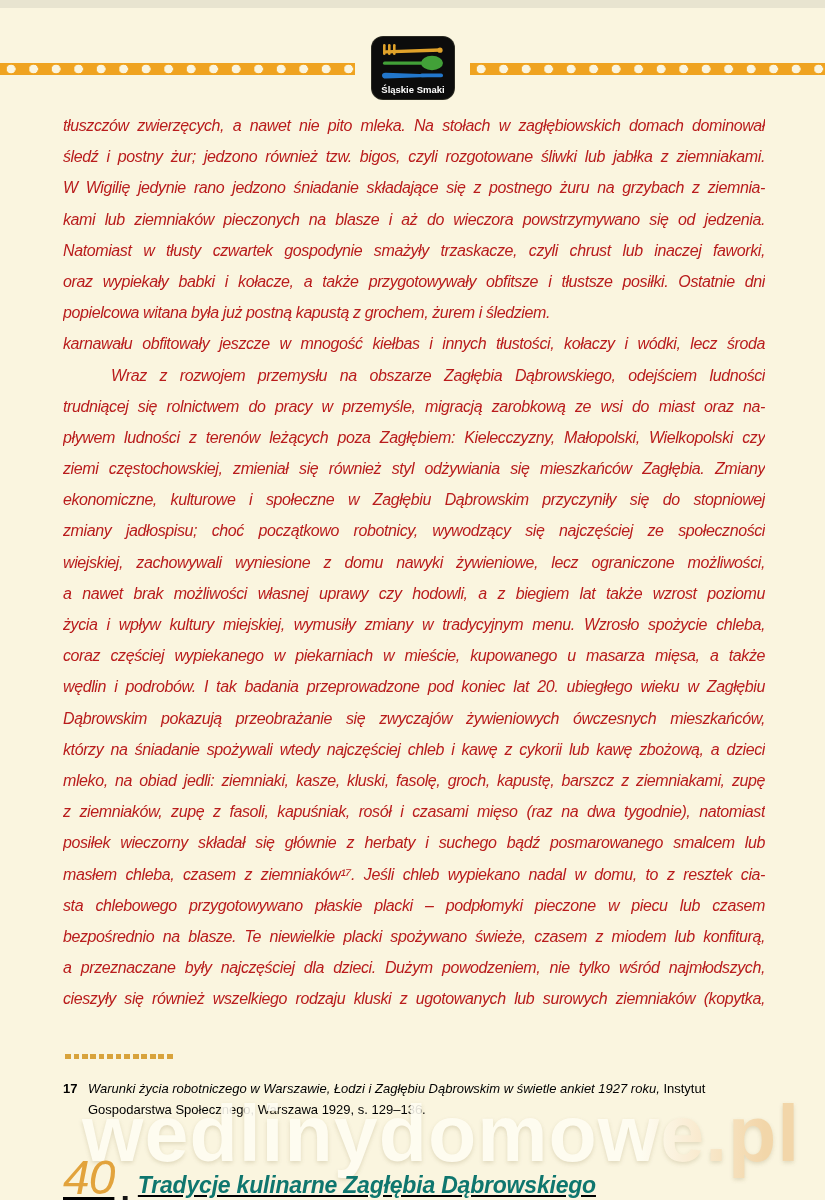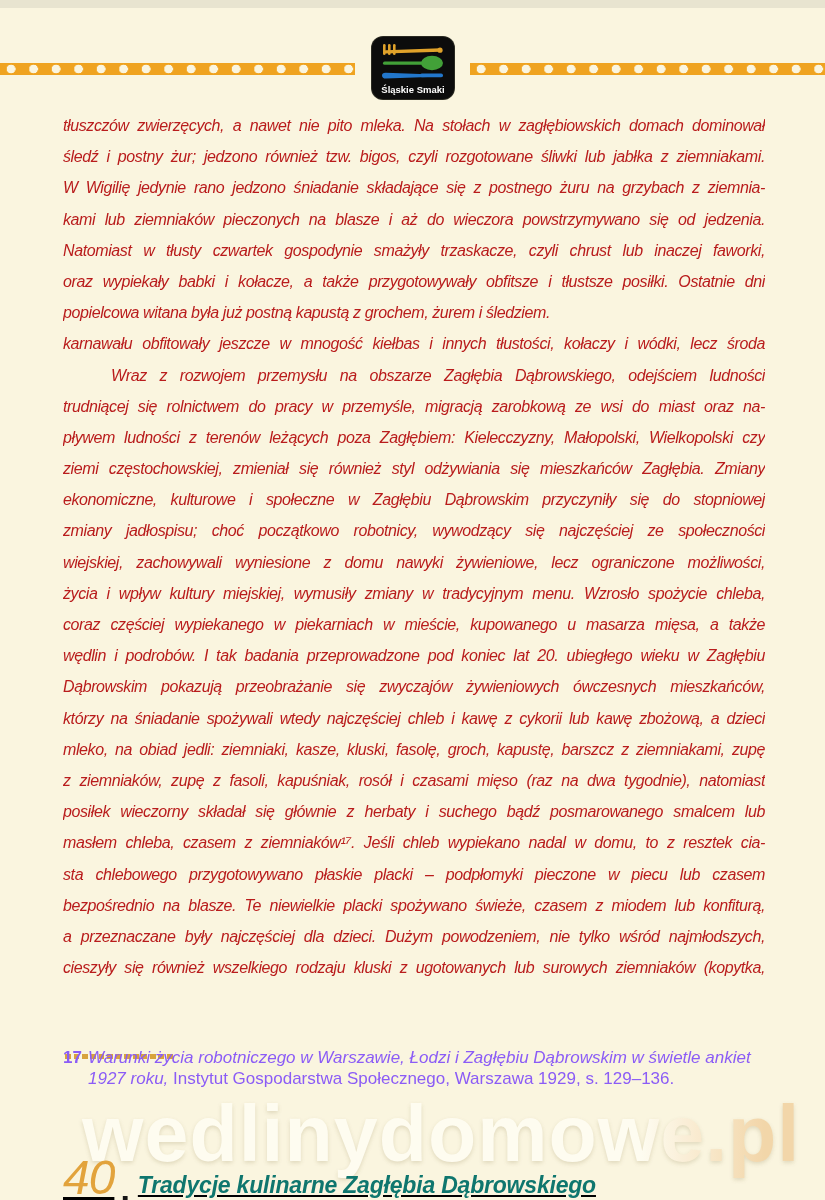--- a/index.html
+++ b/index.html
@@ -63,24 +63,24 @@
   .line.para-end{text-align-last:left;}
   .line.indent{padding-left:48px;}
 
   
   .footnote-rule{
     position:absolute;left:65px;top:1046px;
     width:108px;height:5px;
     background:repeating-linear-gradient(90deg,#d8a33c 0 5.5px,rgba(0,0,0,0) 5.5px 8.5px);
   }
   .footnote{
-    position:absolute;left:63px;top:1039px;width:702px;
+    position:absolute;left:63px;top:1070px;width:702px;
     display:flex;
-    color:#8b5cf6;
-    font-size:17px;
+    color:#000000;
+    font-size:13px;
     line-height:21px;
   }
   .footnote-number{
     flex:0 0 25px;
     font-weight:bold;
   }
   .footnote-body{flex:1;}
   .footnote-title{font-style:italic;}
 
   
@@ -173,20 +173,21 @@
       <div class="line">oraz wypiekały babki i kołacze, a także przygotowywały obfitsze i tłustsze posiłki. Ostatnie dni</div>
       <div class="line para-end">popielcowa witana była już postną kapustą z grochem, żurem i śledziem.</div>
       <div class="line">karnawału obfitowały jeszcze w mnogość kiełbas i innych tłustości, kołaczy i wódki, lecz środa</div>
       <div class="line indent">Wraz z rozwojem przemysłu na obszarze Zagłębia Dąbrowskiego, odejściem ludności</div>
       <div class="line">trudniącej się rolnictwem do pracy w przemyśle, migracją zarobkową ze wsi do miast oraz na-</div>
       <div class="line">pływem ludności z terenów leżących poza Zagłębiem: Kielecczyzny, Małopolski, Wielkopolski czy</div>
       <div class="line">ziemi częstochowskiej, zmieniał się również styl odżywiania się mieszkańców Zagłębia. Zmiany</div>
       <div class="line">ekonomiczne, kulturowe i społeczne w Zagłębiu Dąbrowskim przyczyniły się do stopniowej</div>
       <div class="line">zmiany jadłospisu; choć początkowo robotnicy, wywodzący się najczęściej ze społeczności</div>
       <div class="line">wiejskiej, zachowywali wyniesione z domu nawyki żywieniowe, lecz ograniczone możliwości,</div>
+      <div class="line">a nawet brak możliwości własnej uprawy czy hodowli, a z biegiem lat także wzrost poziomu</div>
       <div class="line">życia i wpływ kultury miejskiej, wymusiły zmiany w tradycyjnym menu. Wzrosło spożycie chleba,</div>
       <div class="line">coraz częściej wypiekanego w piekarniach w mieście, kupowanego u masarza mięsa, a także</div>
       <div class="line">wędlin i podrobów. I tak badania przeprowadzone pod koniec lat 20. ubiegłego wieku w Zagłębiu</div>
       <div class="line">Dąbrowskim pokazują przeobrażanie się zwyczajów żywieniowych ówczesnych mieszkańców,</div>
       <div class="line">którzy na śniadanie spożywali wtedy najczęściej chleb i kawę z cykorii lub kawę zbożową, a dzieci</div>
       <div class="line">mleko, na obiad jedli: ziemniaki, kasze, kluski, fasolę, groch, kapustę, barszcz z ziemniakami, zupę</div>
       <div class="line">z ziemniaków, zupę z fasoli, kapuśniak, rosół i czasami mięso (raz na dwa tygodnie), natomiast</div>
       <div class="line">posiłek wieczorny składał się głównie z herbaty i suchego bądź posmarowanego smalcem lub</div>
       <div class="line">masłem chleba, czasem z ziemniaków¹⁷. Jeśli chleb wypiekano nadal w domu, to z resztek cia-</div>
       <div class="line">sta chlebowego przygotowywano płaskie placki – podpłomyki pieczone w piecu lub czasem</div>

